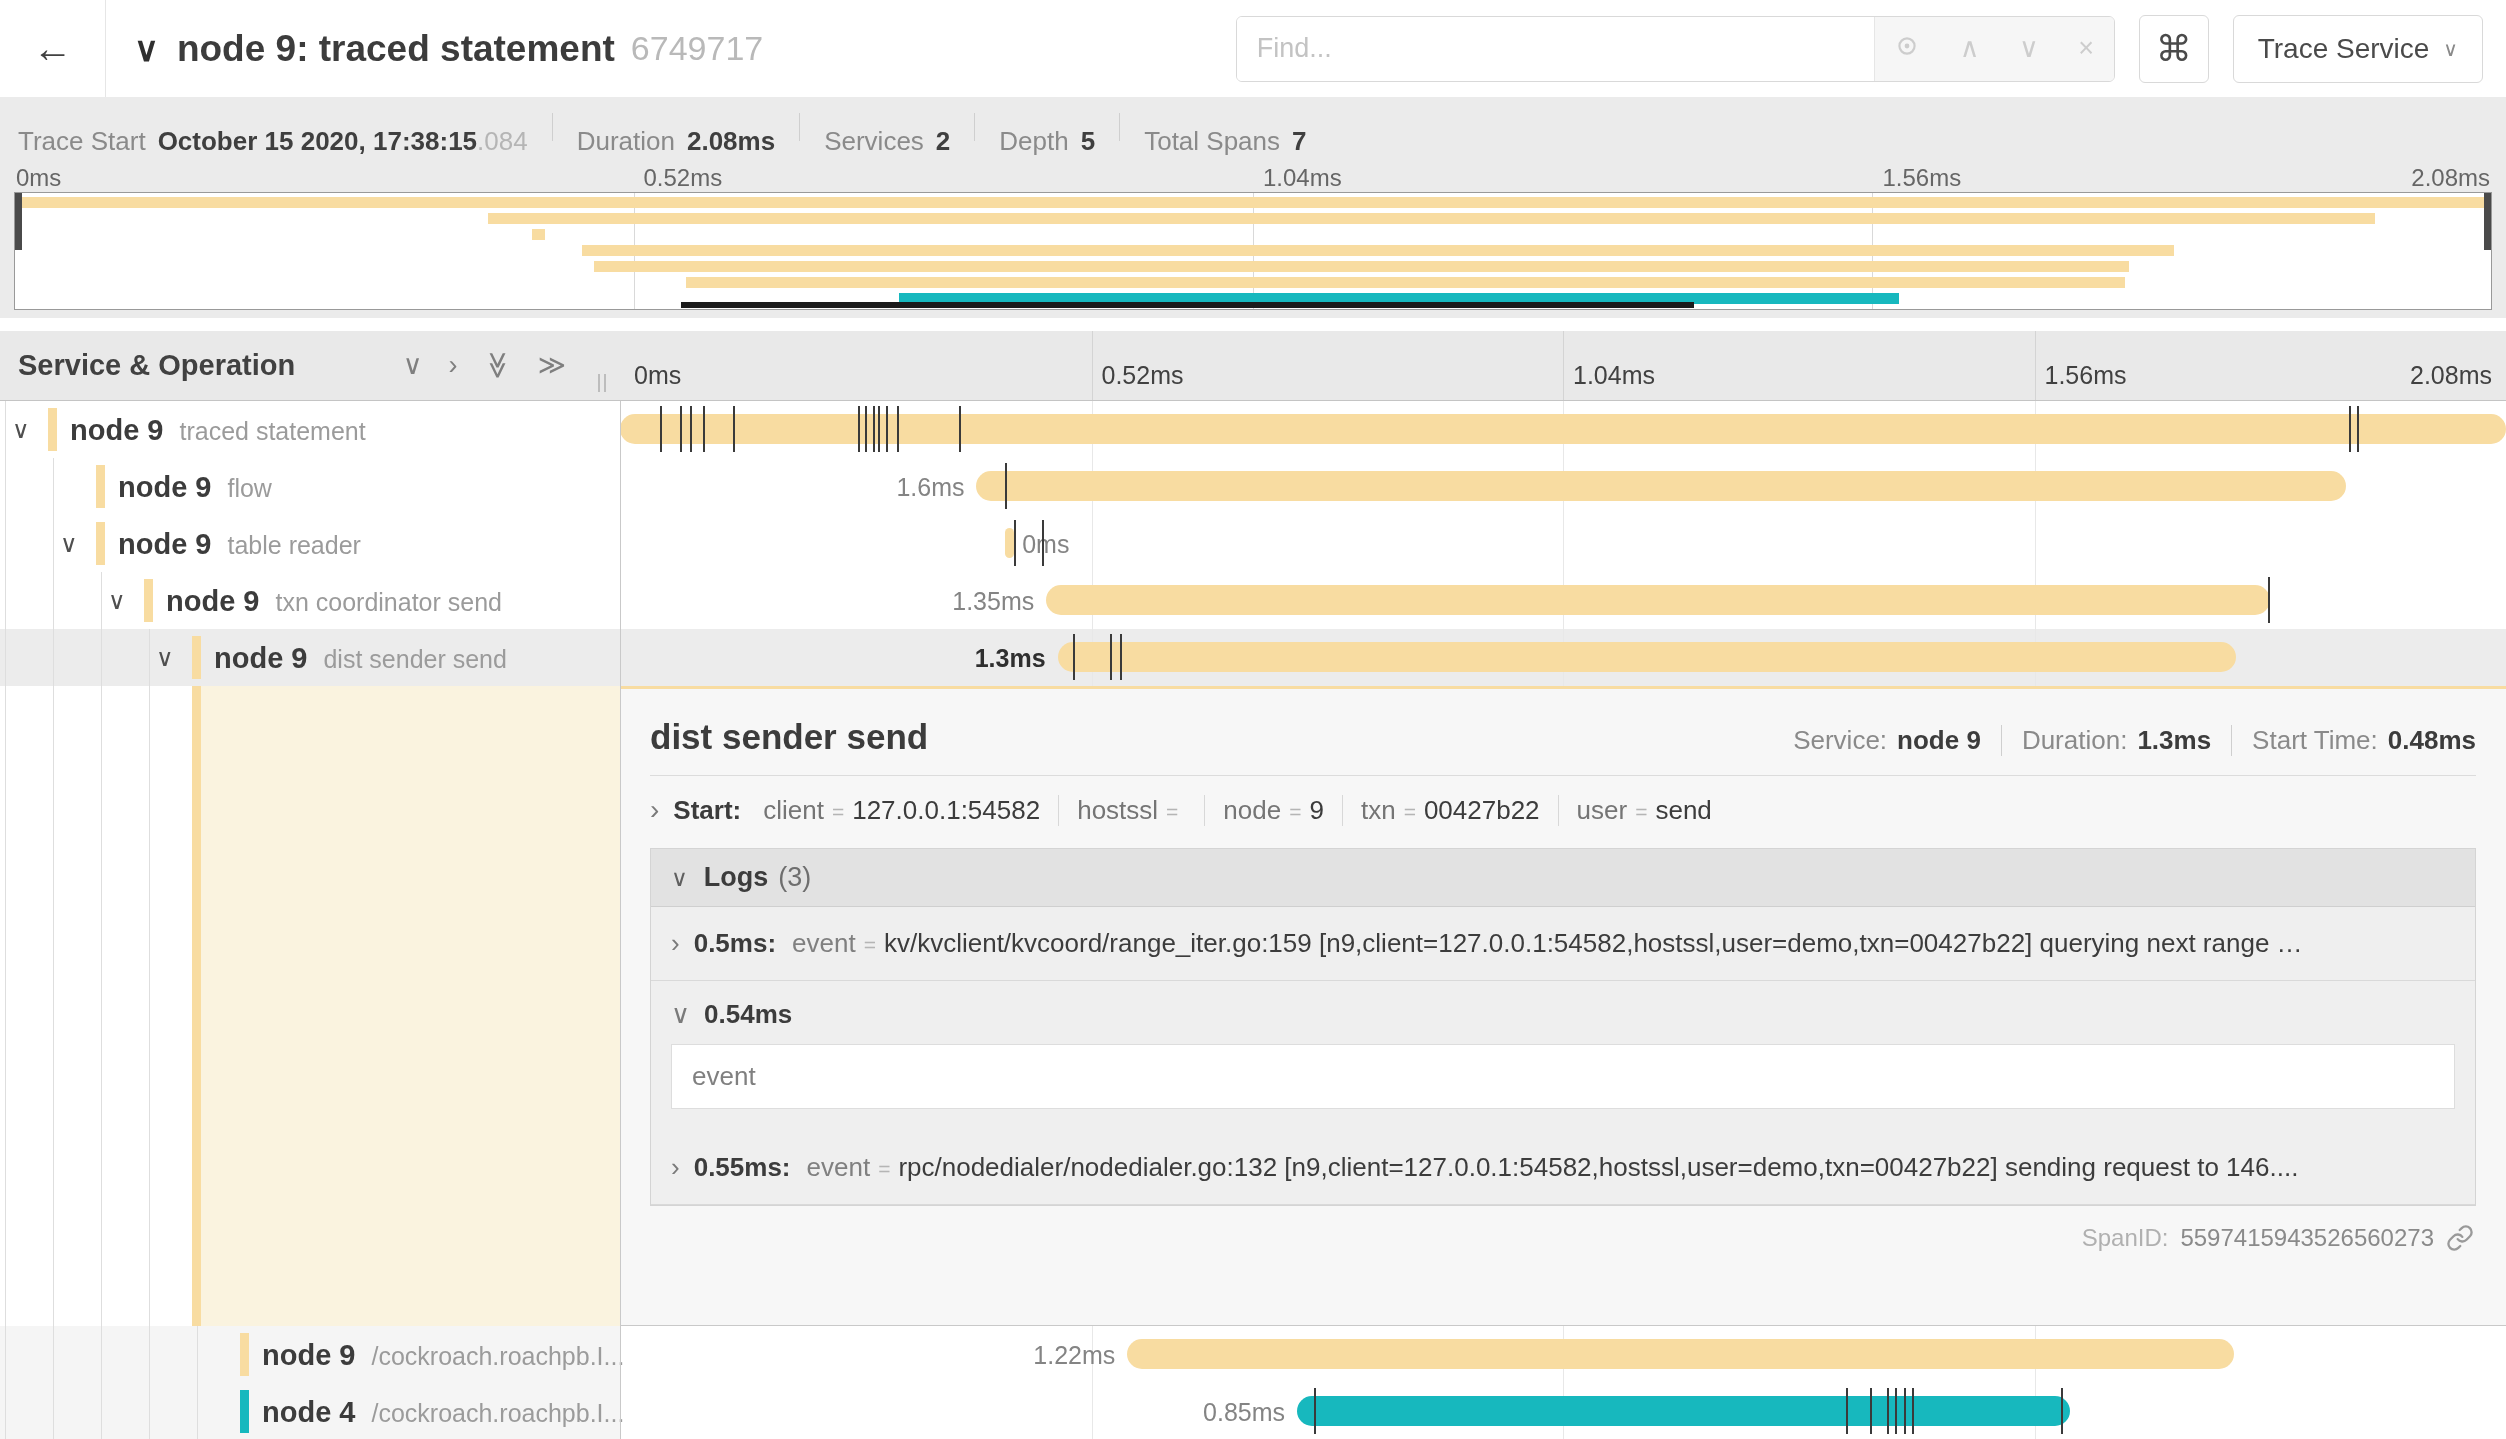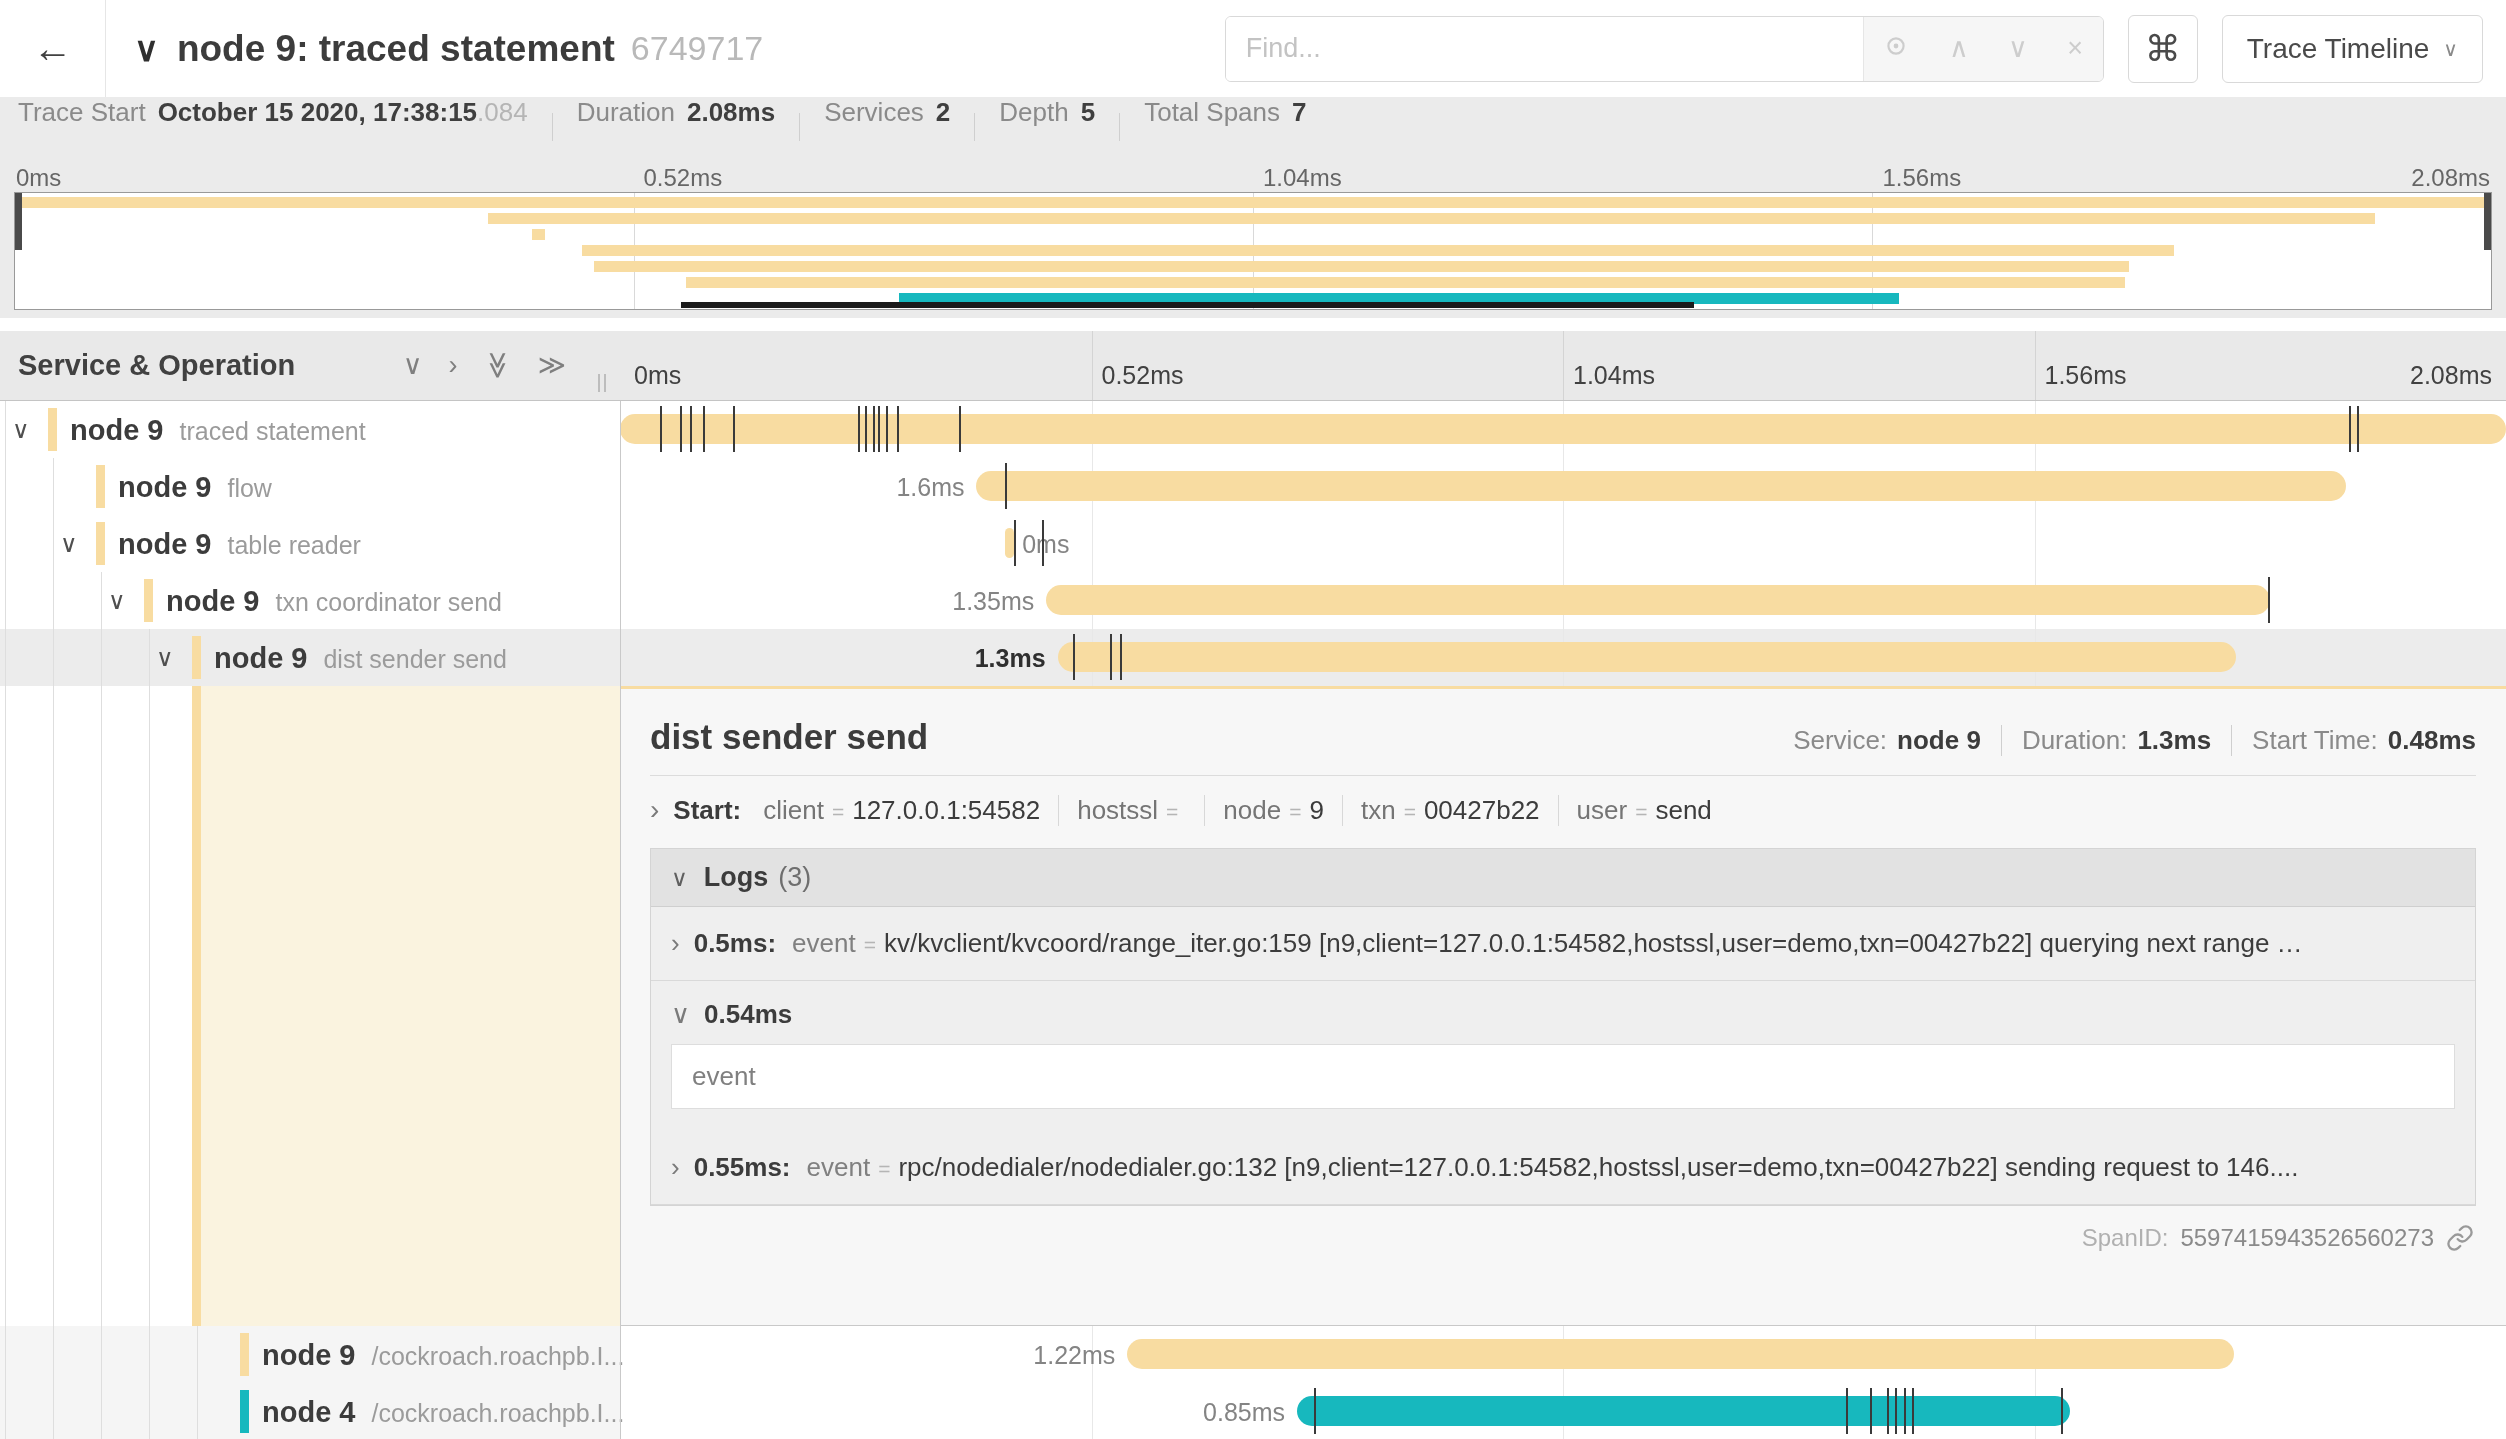--- a/index.html
+++ b/index.html
@@ -23,21 +23,21 @@
   .find-input::placeholder { color:#c3c3c3; }
   .find-suffix { width:240px; background:#f6f6f6; border-left:1px solid #e6e6e6;
     display:flex; align-items:center; justify-content:space-around; color:#cdcdcd; }
   .find-suffix .sfx { font-size:27px; color:#cdcdcd; cursor:pointer; line-height:1; }
   .kbd-btn { height:68px; width:70px; border:1px solid #d9d9d9; border-radius:6px; background:#fff;
     font-size:36px; color:#4a4a4a; display:flex; align-items:center; justify-content:center; cursor:pointer; }
   .view-btn { height:68px; border:1px solid #d9d9d9; border-radius:6px; background:#fff; padding:0 24px;
     font-size:28px; color:#4a4a4a; display:flex; align-items:center; gap:14px; cursor:pointer; white-space:nowrap; }
   .view-btn .caret { font-size:20px; color:#8a8a8a; }
   
-  .summary-bar { height:60px; background:#ebebeb; display:flex; align-items:flex-start; padding-left:18px; }
+  .summary-bar { height:60px; background:#ebebeb; display:flex; align-items:flex-end; padding-left:18px; }
   .sum-item { display:flex; align-items:baseline; }
   .sum-label { color:#8a8a8a; font-size:26px; margin-right:12px; }
   .sum-value { color:#3f3f3f; font-size:26px; font-weight:700; }
   .sum-suffix { color:#b5b5b5; font-size:26px; }
   .sum-sep { width:1px; height:28px; background:#cfcfcf; margin:0 24px; align-self:center; }
   
   .mm-block { height:161px; background:#ebebeb; padding-top:5px; }
   .mm-labels { position:relative; height:30px; margin:0 14px; font-size:24px; color:#666; }
   .mm-labels span { position:absolute; top:2px; }
   .mm-canvas { position:relative; height:118px; margin:0 14px; background:#fff; border:1px solid #999; cursor:crosshair; }
@@ -147,21 +147,21 @@
           </span>
           <span class="sfx">∧</span>
           <span class="sfx">∨</span>
           <span class="sfx">×</span>
         </div>
       </div>
       <div class="kbd-btn">
         <span>⌘</span>
       </div>
       <div class="view-btn">
-        <span>Trace Timeline</span>
+        <span>Trace Service</span>
         <span class="caret">∨</span>
       </div>
     </div>
   </div>
 
   <div class="summary-bar" id="summary-items">
       <div class="sum-item">
         <span class="sum-label">Trace Start</span>
         <span class="sum-value">October 15 2020, 17:38:15</span>
         <span class="sum-suffix">.084</span>

